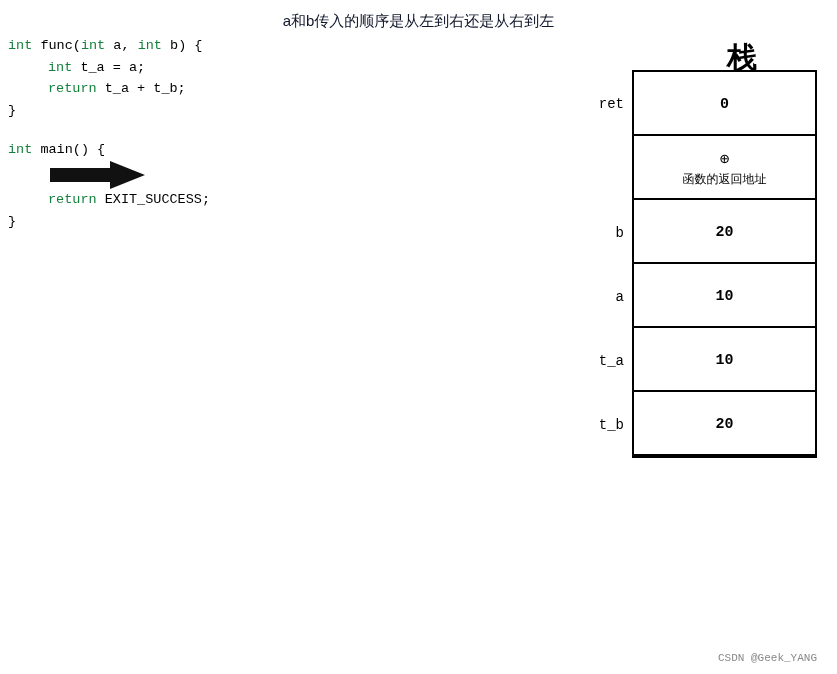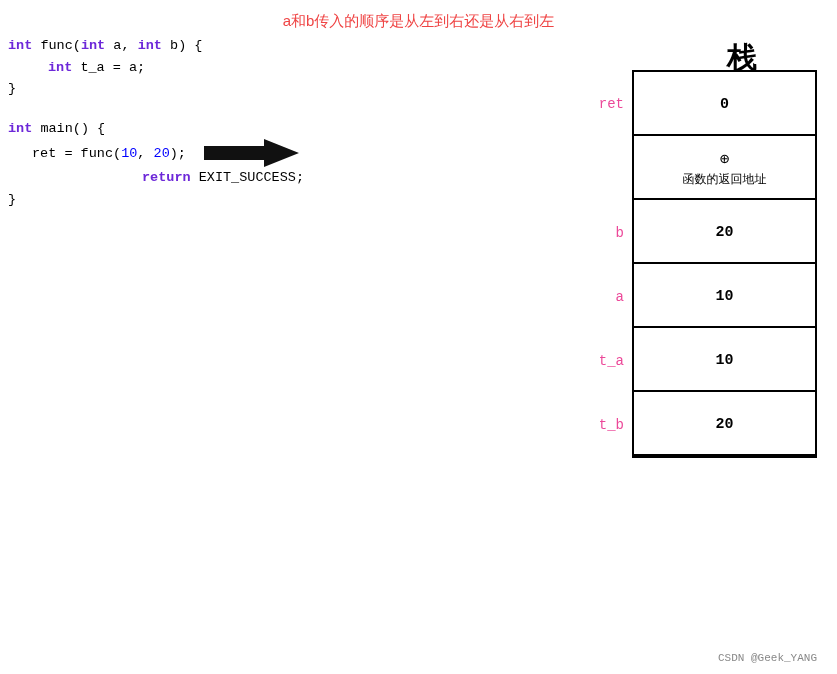--- a/index.html
+++ b/index.html
@@ -10,40 +10,40 @@
       font-family: 'Courier New', Courier, monospace;
       position: relative;
       overflow: hidden;
     }
 
     
     #title {
       text-align: center;
       font-family: 'Microsoft YaHei', SimHei, sans-serif;
       font-size: 15px;
-      color: #ef4444;
+      color: #0f172a;
       padding-top: 12px;
       padding-bottom: 6px;
     }
 
     
     #code-panel {
       position: absolute;
       top: 35px;
       left: 8px;
       width: 390px;
     }
 
     .code-block {
       font-size: 13.5px;
       line-height: 1.6;
       color: #000;
     }
 
-    .kw { color: #6d28d9; font-weight: bold; }
+    .kw { color: #15803d; font-weight: normal; }
     .num { color: #0000ff; }
 
     
     #watermark {
       position: absolute;
       bottom: 10px;
       right: 20px;
       font-size: 11px;
       color: #888;
       font-family: Liberation Mono, monospace;
@@ -64,21 +64,21 @@
       align-items: center;
       margin-bottom: -2px;
     }
 
     .row-label {
       width: 45px;
       text-align: right;
       padding-right: 8px;
       font-family: 'Courier New', Courier, monospace;
       font-size: 14px;
-      color: #ec4899;
+      color: #000000;
     }
 
     .row-cell {
       width: 185px;
       height: 68px;
       border: 2.5px solid #000;
       margin-top: -2px;
       display: flex;
       align-items: center;
       justify-content: center;
@@ -111,31 +111,31 @@
   </style>
 </head>
 <body>
 
 <div id="title">a和b传入的顺序是从左到右还是从右到左</div>
 
 <div id="code-panel">
   <div class="code-block">
     <div><span class="kw">int</span> func(<span class="kw">int</span> a, <span class="kw">int</span> b) {</div>
     <div style="padding-left:40px;"><span class="kw">int</span> t_a = a;</div>
+    <div style="padding-left:40px;"><span class="kw">return</span> t_a + t_b;</div>
     <div>}</div>
     <div style="height:18px;"></div>
     <div><span class="kw">int</span> main() {</div>
     <div style="padding-left:24px; display:flex; align-items:center;">
-      <span>ret = func(<span class="num">10</span>, <span class="num">20</span>);</span>
 
       <svg style="margin-left:18px;" width="95" height="28" viewBox="0 0 95 28">
         <polygon points="0,7 60,7 60,0 95,14 60,28 60,21 0,21" fill="#111"></polygon>
       </svg>
     </div>
-    <div style="padding-left:40px;text-align:center;"><span class="kw">return</span> EXIT_SUCCESS;</div>
+    <div style="padding-left:40px;"><span class="kw">return</span> EXIT_SUCCESS;</div>
     <div>}</div>
   </div>
 </div>
 
 <div style="position:absolute; top:38px; right:80px; font-family:'Microsoft YaHei',SimHei,sans-serif; font-size:30px; font-weight:bold; color:#000;">栈</div>
 
 <div id="stack-wrapper">
 
   <div class="row-group">
     <div class="row-label">ret</div>

